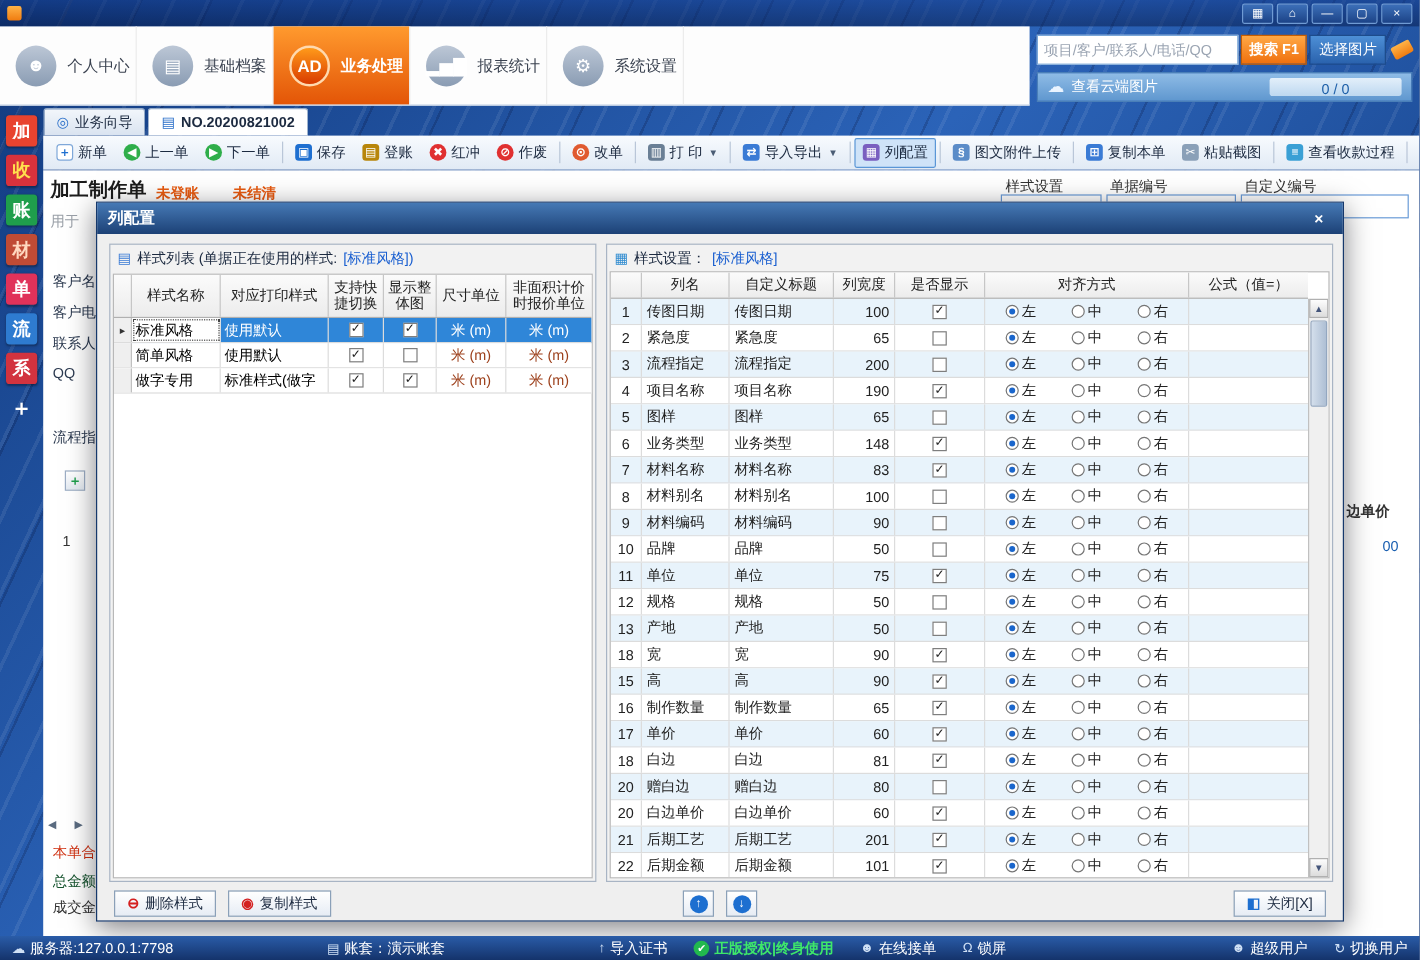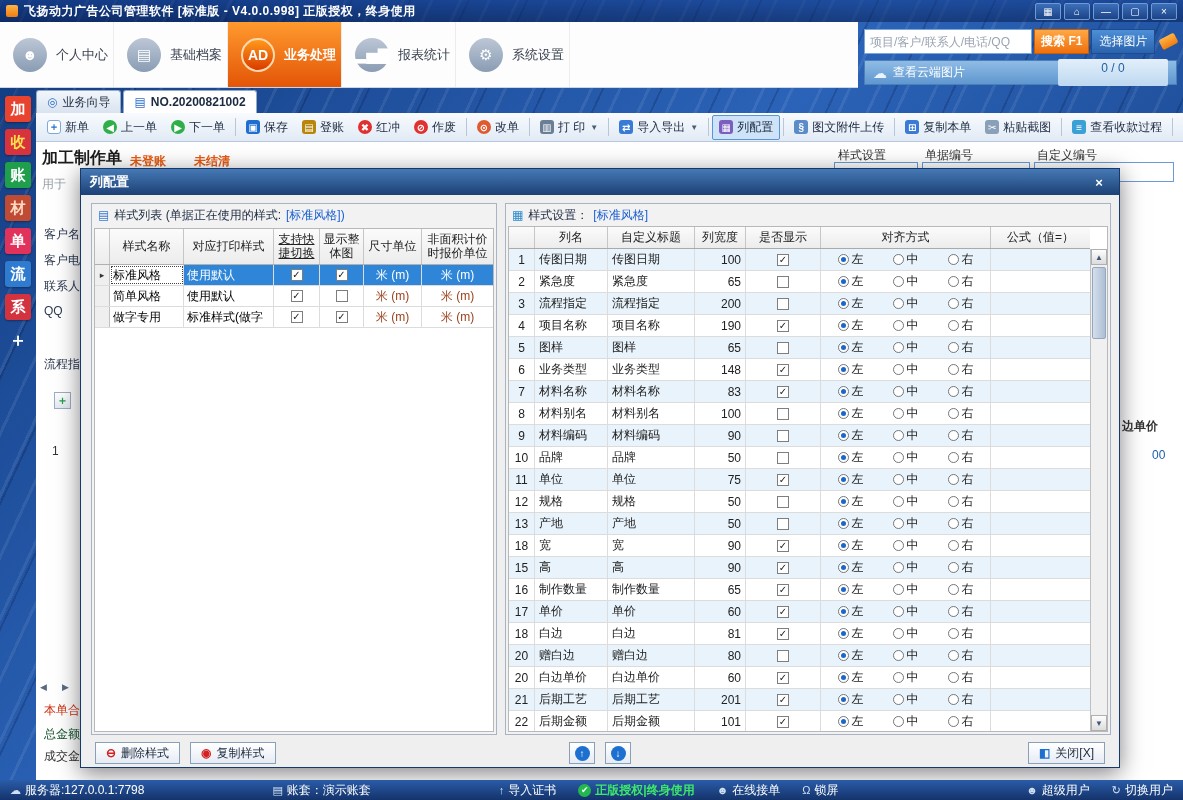--- a/index.html
+++ b/index.html
@@ -35,21 +35,21 @@
   .search-input::placeholder { color:#9aa4b2; }
   .search-btn { height:25px; padding:0 6px; background:linear-gradient(#ffa845,#ef700e); color:#fff; border:1px solid #c85e00;
     font-size:12px; font-weight:bold; cursor:pointer; white-space:nowrap; }
   .pick-image-btn { height:25px; padding:0 7px; background:linear-gradient(#4d8fd6,#2a62ad); color:#fff; border:1px solid #1d4c8c;
     font-size:12px; display:flex; align-items:center; gap:4px; cursor:pointer; white-space:nowrap; }
   .paint-icon { width:17px; height:11px; background:linear-gradient(#ffb347,#f07c10); border-radius:2px; transform:rotate(-28deg); margin-left:3px; }
   .cloud-bar { margin-top:6px; height:25px; background:linear-gradient(#8fbce6,#5f97cf); border:1px solid #4a7fb8;
     display:flex; align-items:center; padding:0 8px; color:#fff; font-size:12px; }
   .cloud-ico { margin-right:6px; font-size:14px; color:#eaf4ff; }
   .cloud-count { margin-left:auto; width:110px; text-align:center; background:linear-gradient(#e3effa,#bdd8f0);
-    color:#1d5fa8; font-size:12px; height:27px; line-height:19px; border-radius:2px; }
+    color:#1d5fa8; font-size:12px; height:15px; line-height:19px; border-radius:2px; }
   
   .sidebar { position:absolute; left:0; top:88px; width:36px; height:692px; display:flex; flex-direction:column; align-items:center; padding-top:8px; }
   .side-btn { width:26px; height:26px; margin-bottom:7px; border-radius:3px; display:flex; align-items:center; justify-content:center;
     font-size:15px; font-weight:bold; cursor:pointer; box-shadow:0 1px 2px rgba(0,0,0,.35); }
   .side-btn.plain { box-shadow:none; font-size:18px; }
   
   .tabstrip { position:absolute; left:36px; top:89px; height:24px; display:flex; gap:2px; align-items:flex-end; }
   .doc-tab { height:23px; display:flex; align-items:center; gap:5px; padding:0 10px;
     background:linear-gradient(#f2f6fb,#d9e3f0); border:1px solid #93aac8; border-bottom:none; border-radius:3px 3px 0 0;
     font-size:12px; color:#1c2a40; cursor:pointer; white-space:nowrap; }
@@ -153,21 +153,20 @@
   .sico.lic { width:13px; height:13px; border-radius:50%; background:#22b84e; color:#fff; display:flex; align-items:center;
     justify-content:center; font-size:9px; }
 </style>
 </head>
 <body>
 
 <div class="app">
 
   <div class="titlebar">
     <span class="app-logo"></span>
-    <span class="title-text">飞扬动力广告公司管理软件 [标准版 - V4.0.0.998]   正版授权，终身使用</span>
     <span class="win-btns">
       <span class="winbtn">▦</span>
       <span class="winbtn">⌂</span>
       <span class="winbtn">—</span>
       <span class="winbtn">▢</span>
       <span class="winbtn">×</span>
     </span>
   </div>
 
   <div class="ribbon-left">
@@ -347,21 +346,21 @@
       <div class="g-head">
         <span class="gico" style="color:#3a7bd5">▤</span>
         <span>样式列表 (单据正在使用的样式: </span>
           <span class="hl">[标准风格])</span>
       </div>
       <div class="lt">
         <div class="lt-head">
             <div class="lt-hcell" style="width: 15px; flex: 0 0 15px;"></div>
             <div class="lt-hcell" style="width: 74px; flex: 0 0 74px;">样式名称</div>
             <div class="lt-hcell" style="width: 90px; flex: 0 0 90px;">对应打印样式</div>
-            <div class="lt-hcell" style="width: 46px; flex: 0 0 46px; text-decoration: underline;">支持快捷切换</div>
+            <div class="lt-hcell" style="width: 46px; flex: 0 0 46px;">支持快捷切换</div>
             <div class="lt-hcell" style="width: 44px; flex: 0 0 44px;">显示整体图</div>
             <div class="lt-hcell" style="width: 58px; flex: 0 0 58px;">尺寸单位</div>
             <div class="lt-hcell" style="flex: 1 1 0%; border-right: none;">非面积计价时报价单位</div>
           </div>
         <div>
             <div class="lt-row sel">
               <span class="lt-cell lt-ind" style="flex:0 0 15px;width:15px">▸</span>
               <span class="lt-cell edit-cell" style="flex:0 0 74px;width:74px">标准风格</span>
               <span class="lt-cell" style="flex:0 0 90px;width:90px">使用默认</span>
               <span class="lt-cell ctr" style="flex:0 0 46px;width:46px">

